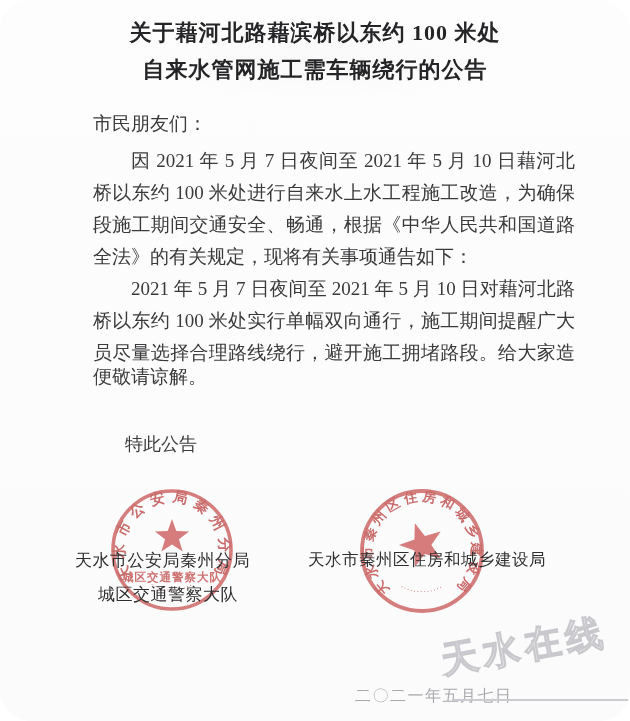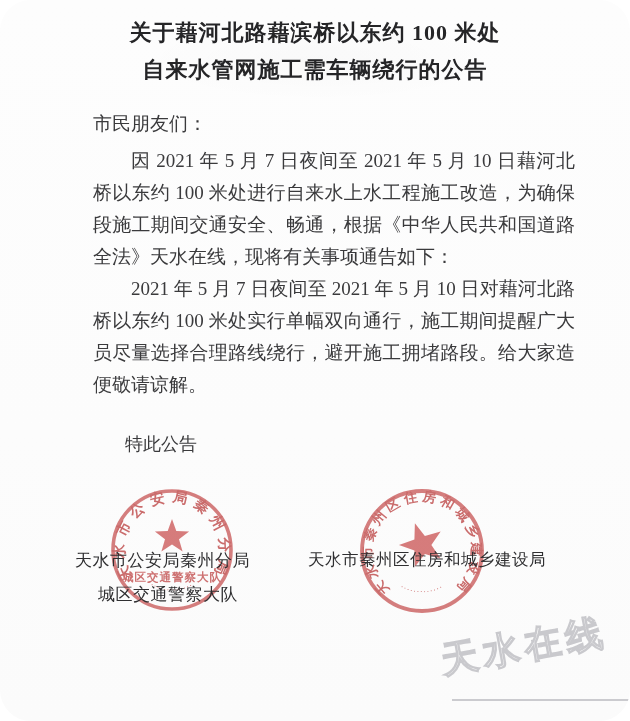--- a/index.html
+++ b/index.html
@@ -24,21 +24,21 @@
   .t2{top:55px;}
   .body-line{
     left:93px;width:482px;
     font-size:19px;line-height:26px;color:#3a3a3c;
     white-space:nowrap;
   }
   .just{white-space:normal;text-align:justify;text-align-last:justify;overflow:hidden;height:26px;}
   .indent{left:131px;width:444px;}
   .greeting{top:111px;}
   .p1l0{top:148px;} .p1l1{top:180px;} .p1l2{top:212px;} .p1l3{top:244px;}
-  .p2l0{top:276px;} .p2l1{top:308px;} .p2l2{top:340px;} .p2l3{top:372px;}
+  .p2l0{top:276px;} .p2l1{top:308px;} .p2l2{top:340px;} .p2l3{top:364px;}
   .closing{top:432px;left:125px;font-size:18px;color:#3a3a3c;text-align:right;}
   .sig{
     font-size:17px;color:#2f2f31;white-space:nowrap;z-index:3;letter-spacing:0.5px;
   }
   .sigL1{top:549px;left:75px;}
   .sigL2{top:583px;left:98px;}
   .sigR{top:549px;left:308px;font-size:16.5px;}
   .seal{
     z-index:2;mix-blend-mode:multiply;opacity:0.92;
   }
@@ -75,21 +75,21 @@
 <div class="page">
 
   <div class="abs title-line t1">关于藉河北路藉滨桥以东约 100 米处</div>
   <div class="abs title-line t2">自来水管网施工需车辆绕行的公告</div>
 
   <div class="abs body-line greeting">市民朋友们：</div>
 
   <div class="abs body-line indent just p1l0">因 2021 年 5 月 7 日夜间至 2021 年 5 月 10 日藉河北路藉滨</div>
   <div class="abs body-line just p1l1">桥以东约 100 米处进行自来水上水工程施工改造，为确保上述路</div>
   <div class="abs body-line just p1l2">段施工期间交通安全、畅通，根据《中华人民共和国道路交通安</div>
-  <div class="abs body-line p1l3">全法》天水在线，现将有关事项通告如下：</div>
+  <div class="abs body-line p1l3">全法》的有关规定，现将有关事项通告如下：</div>
 
   <div class="abs body-line indent just p2l0">2021 年 5 月 7 日夜间至 2021 年 5 月 10 日对藉河北路藉滨</div>
   <div class="abs body-line just p2l1">桥以东约 100 米处实行单幅双向通行，施工期间提醒广大驾驶人</div>
   <div class="abs body-line just p2l2">员尽量选择合理路线绕行，避开施工拥堵路段。给大家造成的不</div>
   <div class="abs body-line p2l3">便敬请谅解。</div>
 
   <div class="abs closing">特此公告</div>
 
   <svg class="abs seal seal-left" width="140" height="140" viewBox="0 0 140 140">
     <circle cx="70" cy="70" r="59" fill="none" stroke="#cf6565" stroke-width="3.6" opacity="0.9"></circle>
@@ -119,17 +119,18 @@
     </text>
     <text font-size="6" fill="#cd6767" letter-spacing="1.5">
       <textPath href="#arcRb" startOffset="50%" text-anchor="middle">·············</textPath>
     </text>
   </svg>
 
   <div class="abs sig sigL1">天水市公安局秦州分局</div>
   <div class="abs sig sigL2">城区交通警察大队</div>
   <div class="abs sig sigR">天水市秦州区住房和城乡建设局</div>
 
+  <div class="abs date-line">二〇二一年五月七日</div>
 
   <div class="abs wm wm-big">天水在线</div>
   <div class="abs wm wm-line"></div>
 
 </div>
 
 </body></html>

